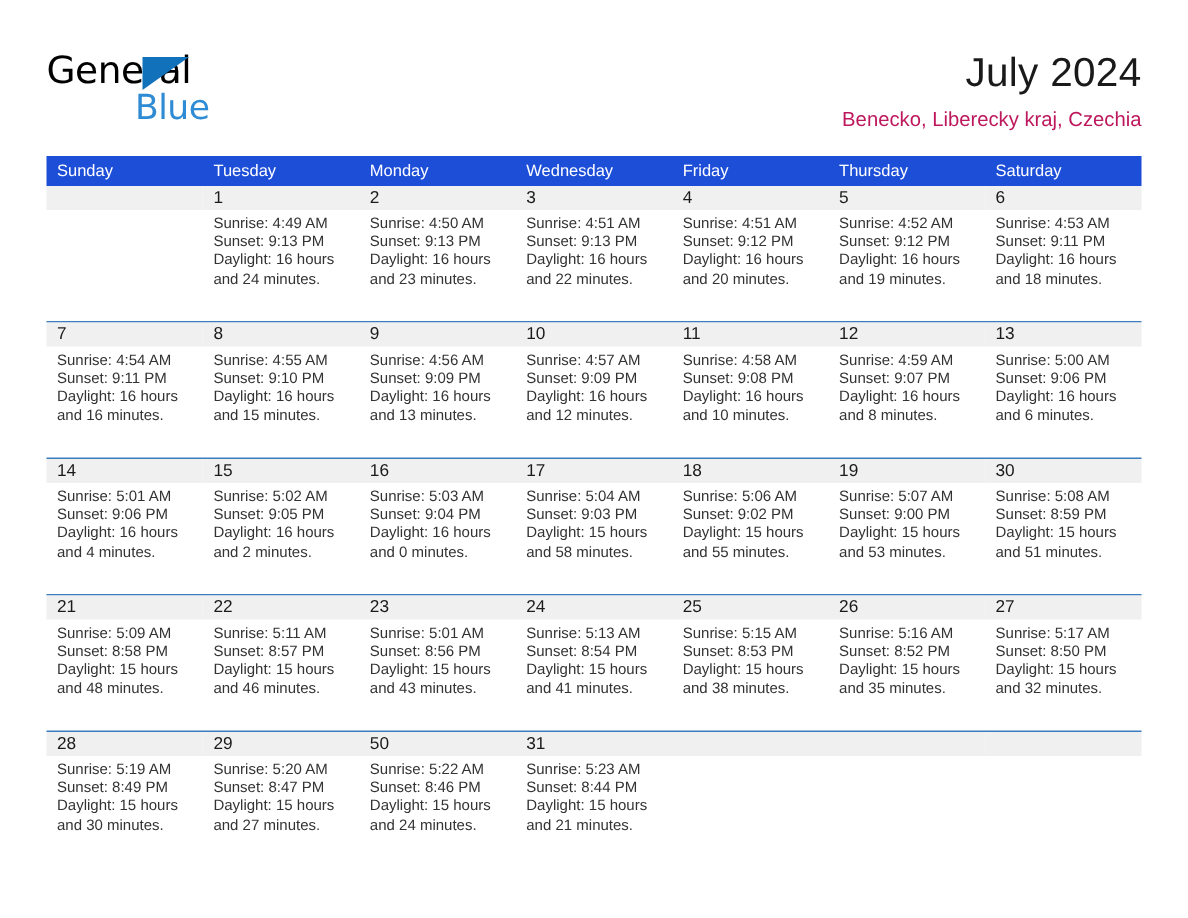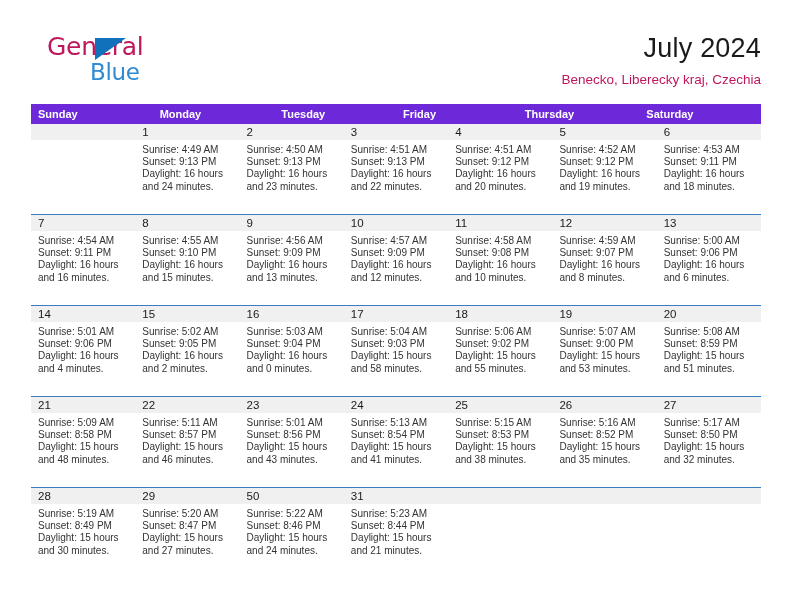--- a/index.html
+++ b/index.html
@@ -38,25 +38,24 @@
     top: 33px;
     width: 260px;
     height: 56px;
   }
   .brand-general {
     position: absolute;
     left: 0;
     top: 0;
     font-size: 25px;
     letter-spacing: -0.3px;
-    color: #be185d;
+    color: #000000;
     font-family: "DejaVu Sans", sans-serif;
     font-weight: 400;
     line-height: 28px;
-    margin-left: 16px;
   }
   .brand-flag {
     position: absolute;
     left: 64px;
     top: 5px;
     width: 0;
     height: 0;
     border-left: 31px solid #1271bb;
     border-bottom: 22px solid transparent;
   }
@@ -98,22 +97,21 @@
     position: absolute;
     left: 31px;
     top: 104px;
     width: 730px;
   }
 
   .weekday-row {
     display: flex;
     width: 730px;
     height: 20px;
-    background: #6d28d9;
-    font-weight: bold;
+    background: #1d4ed8;
   }
   .weekday-cell {
     flex: 1 1 0;
     box-sizing: border-box;
     padding-left: 7px;
     color: #ffffff;
     font-size: 11px;
     line-height: 20px;
     white-space: nowrap;
     overflow: hidden;
@@ -176,22 +174,23 @@
     <div class="title-block">
       <div class="cal-title">July 2024</div>
       <div class="cal-subtitle">Benecko, Liberecky kraj, Czechia</div>
     </div>
 
   </div>
 
   <div class="calendar">
     <div class="weekday-row" id="weekday-row">
         <div class="weekday-cell">Sunday</div>
+        <div class="weekday-cell">Tuesday</div>
         <div class="weekday-cell">Monday</div>
-        <div class="weekday-cell">Tuesday</div>
+        <div class="weekday-cell">Wednesday</div>
         <div class="weekday-cell">Friday</div>
         <div class="weekday-cell">Thursday</div>
         <div class="weekday-cell">Saturday</div>
       </div>
     <div id="weeks-container">
         <div class="week-row first">
           <div class="day-cell">
             <div class="day-number empty"></div>
             <div class="day-info"></div>
           </div>
@@ -328,21 +327,21 @@
 and 55 minutes.</div>
           </div>
           <div class="day-cell">
             <div class="day-number">19</div>
             <div class="day-info">Sunrise: 5:07 AM
 Sunset: 9:00 PM
 Daylight: 15 hours
 and 53 minutes.</div>
           </div>
           <div class="day-cell">
-            <div class="day-number">20</div>
+            <div class="day-number">30</div>
             <div class="day-info">Sunrise: 5:08 AM
 Sunset: 8:59 PM
 Daylight: 15 hours
 and 51 minutes.</div>
           </div>
         </div>
         <div class="week-spacer"></div>
         <div class="week-row">
           <div class="day-cell">
             <div class="day-number">21</div>

